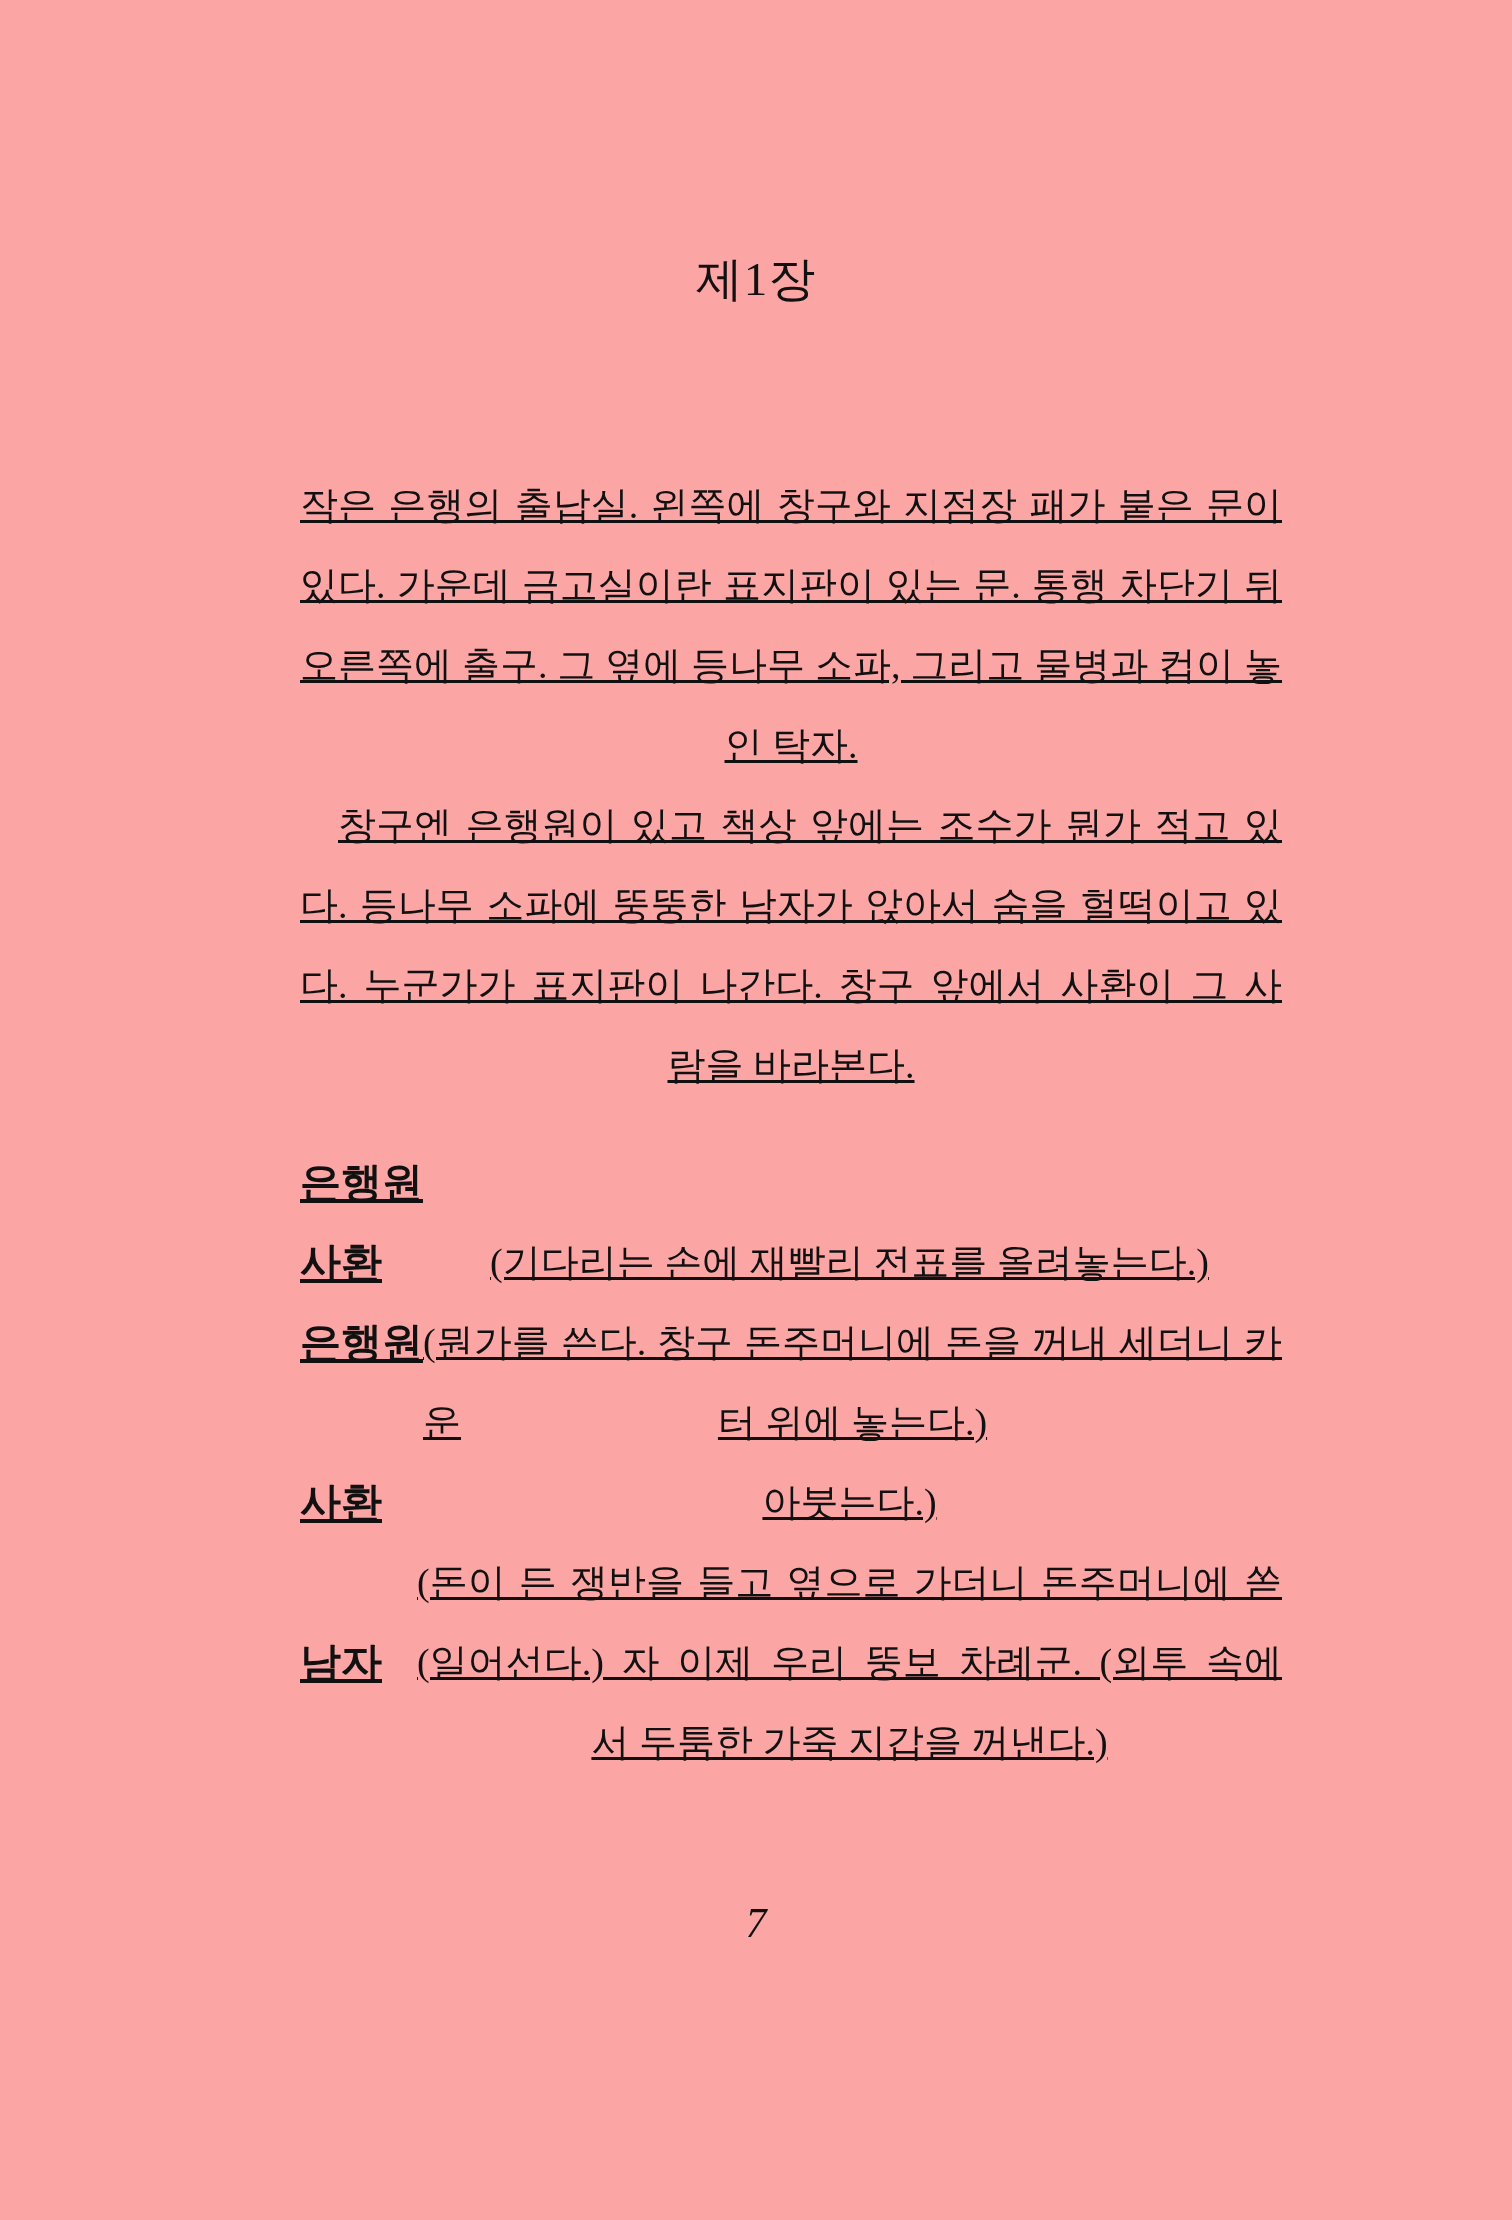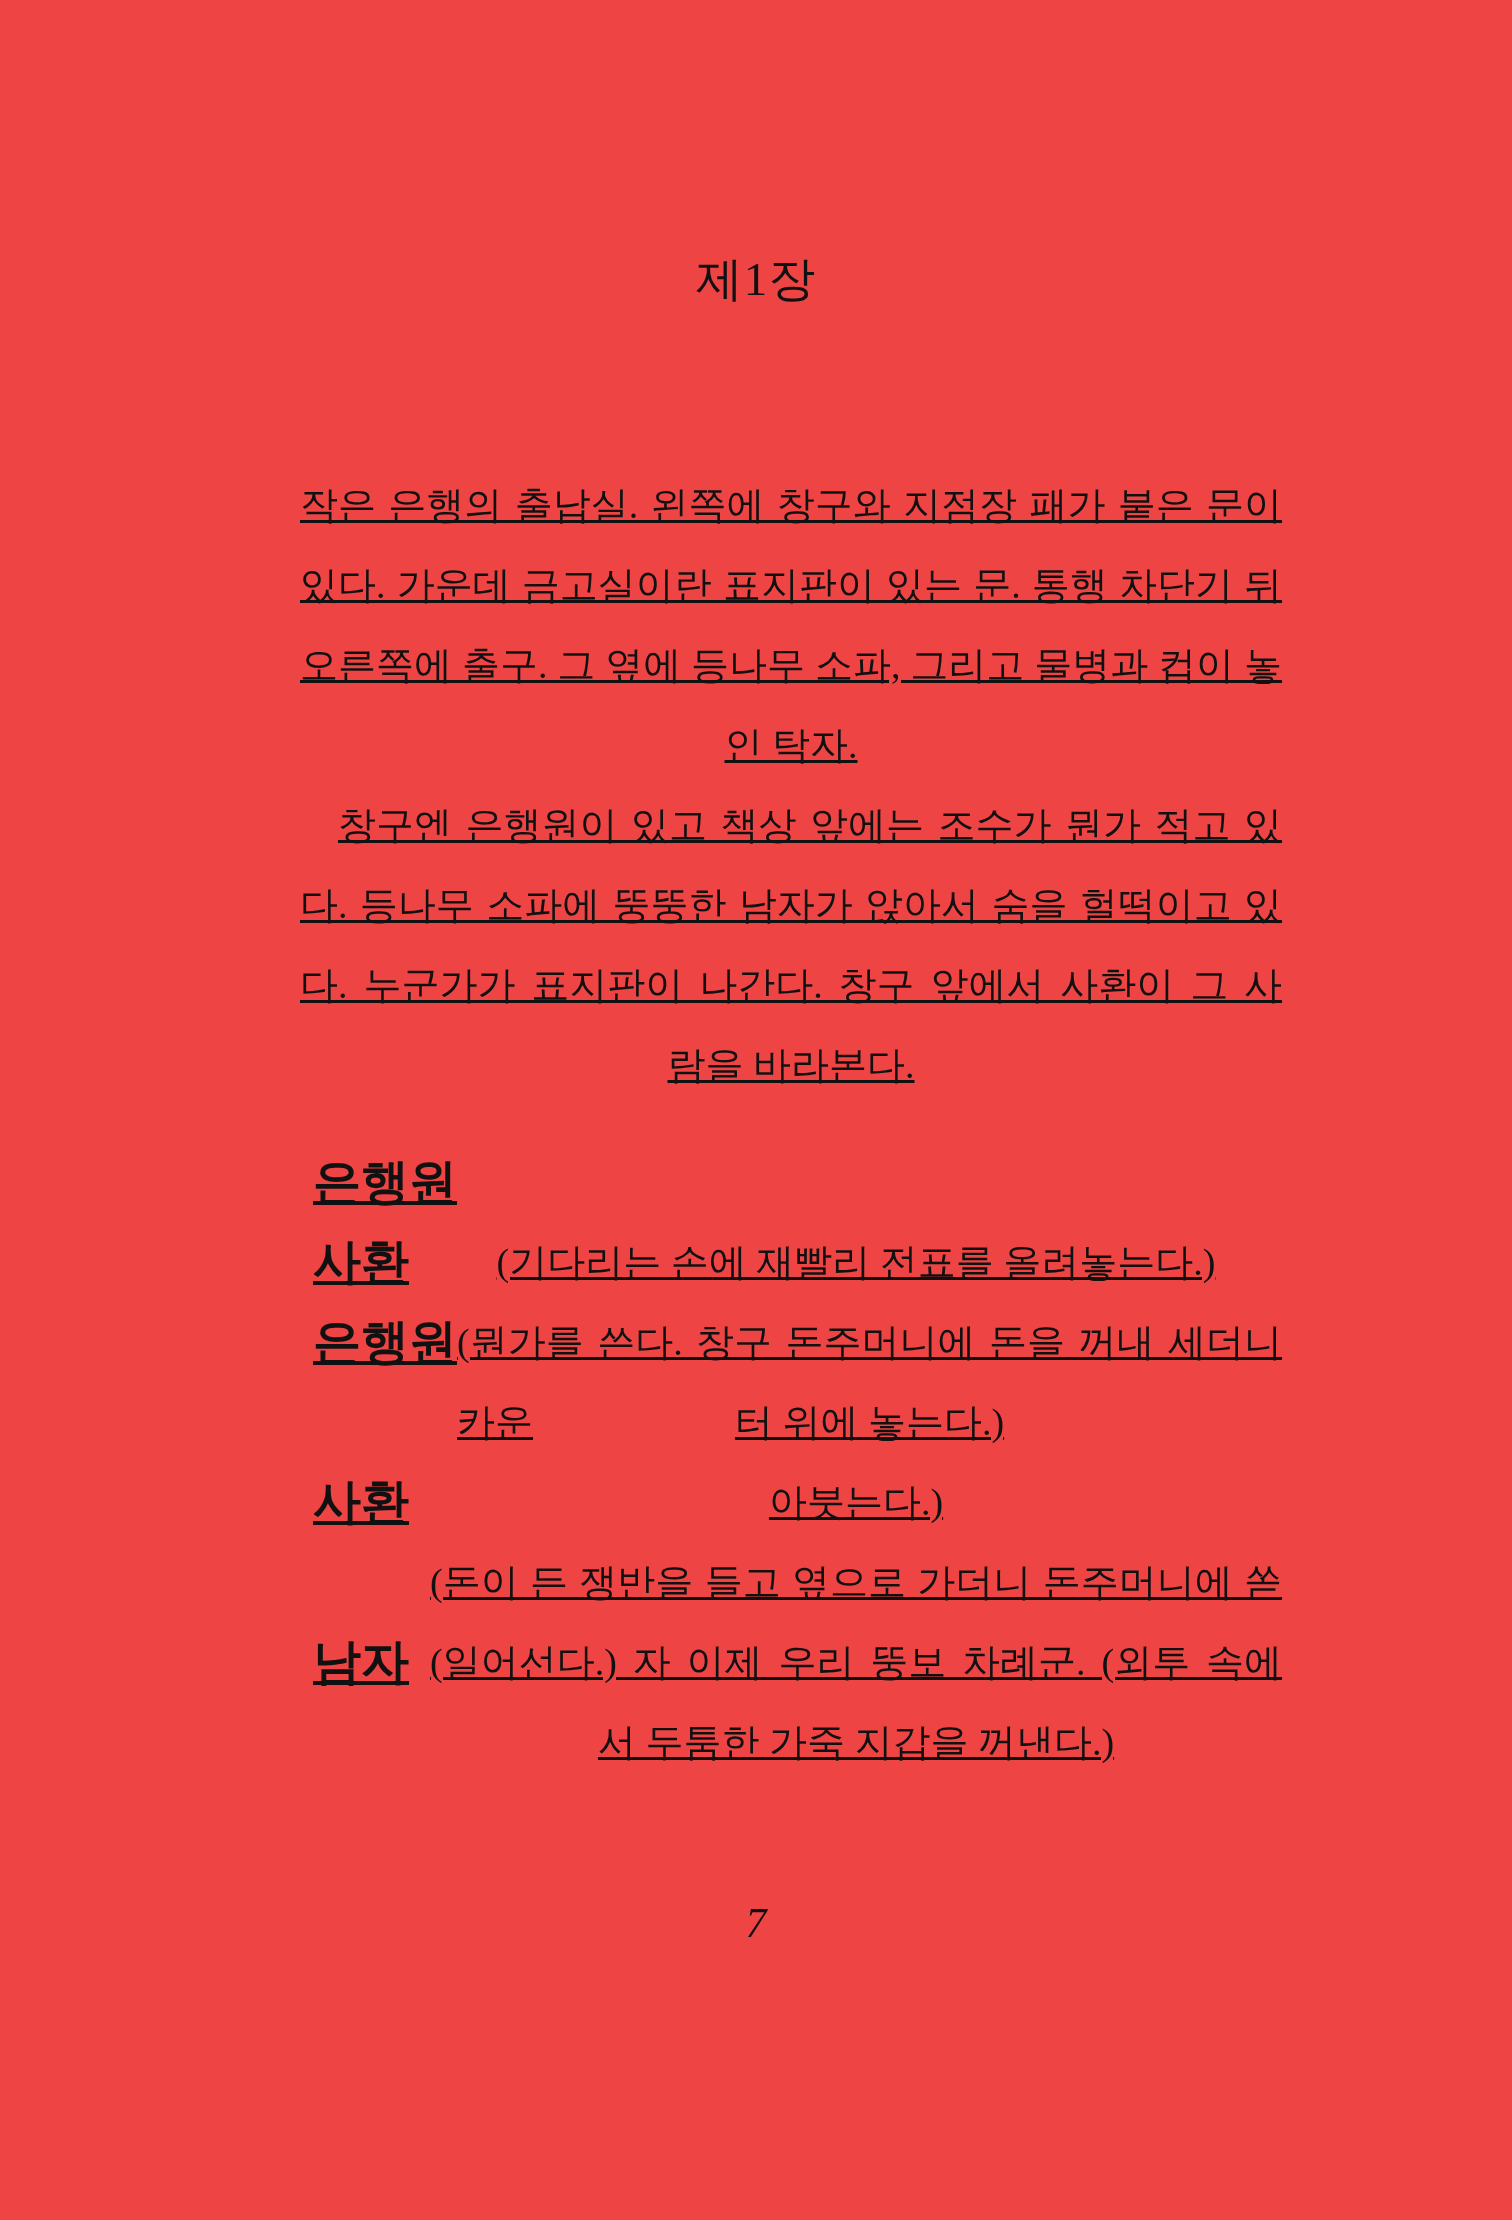--- a/index.html
+++ b/index.html
@@ -4,21 +4,21 @@
 <style>
   html, body {
     margin: 0;
     padding: 0;
     background: #ffffff;
   }
   .page {
     position: relative;
     width: 1512px;
     height: 2220px;
-    background: #ef4444;
+    background: #fca5a5;
     color: #111111;
     font-family: "Liberation Serif", "DejaVu Serif", serif;
     overflow: hidden;
   }
   .chapter-title {
     position: absolute;
     top: 248px;
     left: 0;
     width: 100%;
     margin: 0;
@@ -55,24 +55,23 @@
     display: flex;
     flex-direction: row;
     align-items: flex-start;
   }
   .speaker-cell {
     flex: 0 0 117px;
     height: 80px;
     line-height: 80px;
     font-family: "Liberation Sans", "DejaVu Sans", sans-serif;
     font-weight: bold;
-    font-size: 48px;
+    font-size: 41px;
     letter-spacing: 0px;
     white-space: nowrap;
-    margin-left: 13px;
   }
   .dialogue-lines {
     flex: 1 1 auto;
     min-width: 0;
   }
   .page-number {
     position: absolute;
     top: 1893px;
     left: 0;
     width: 100%;

